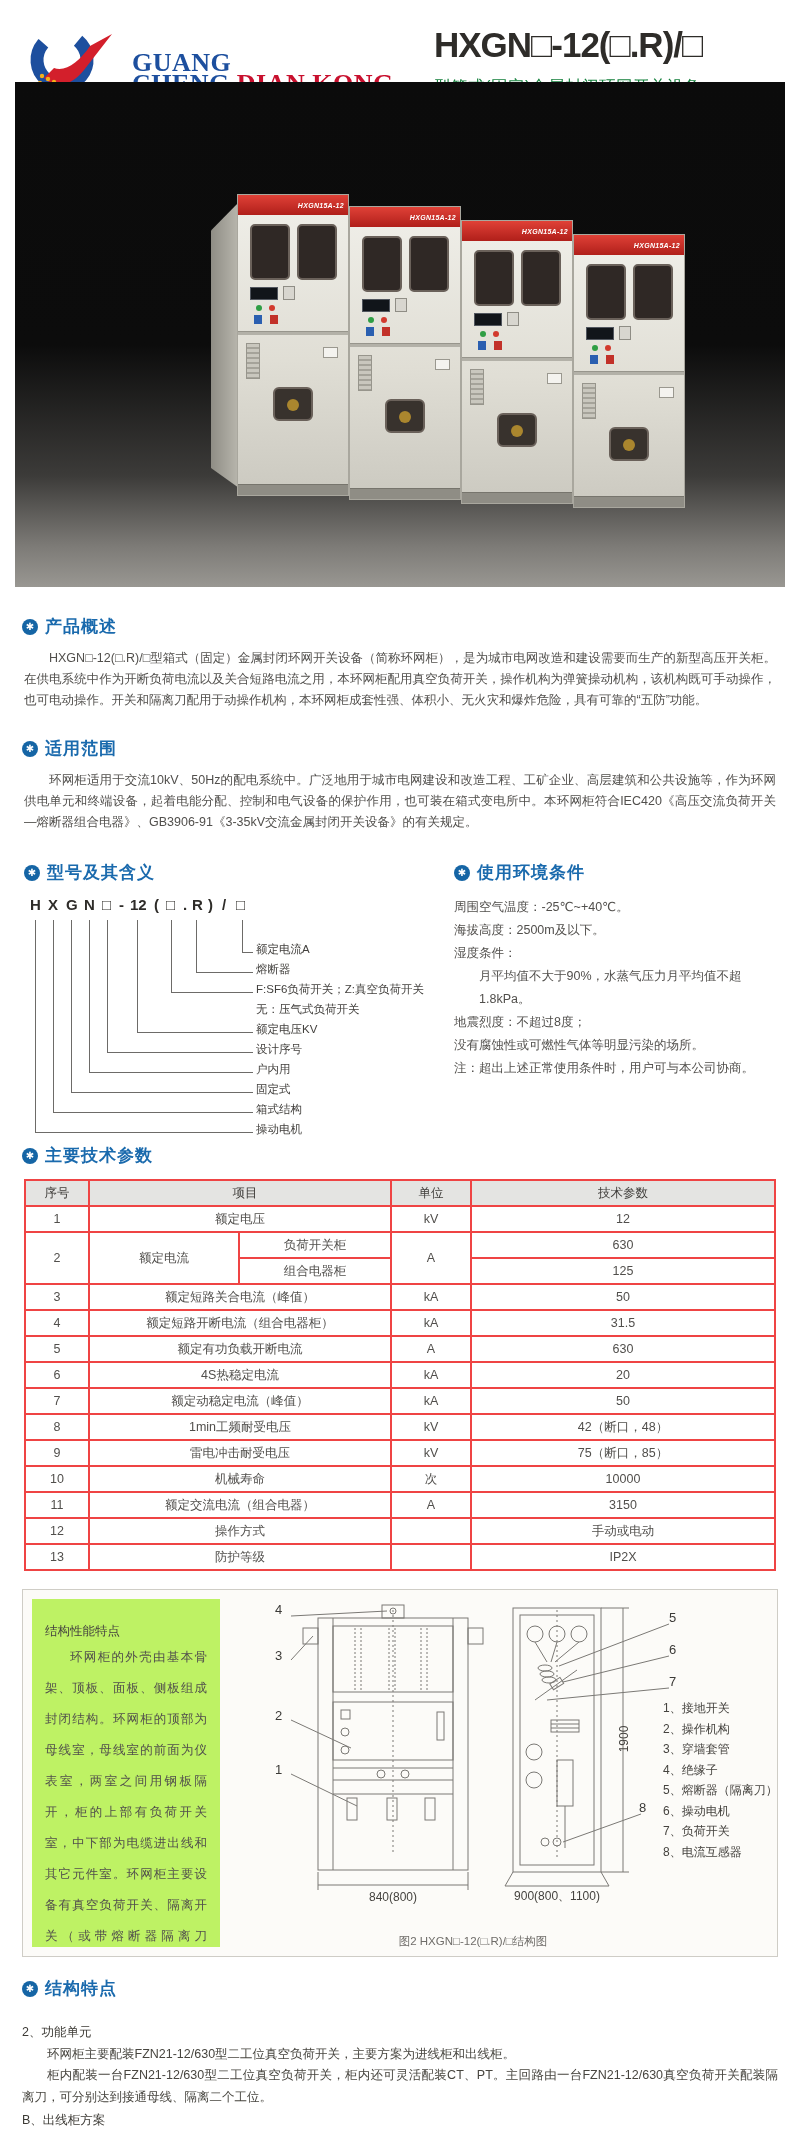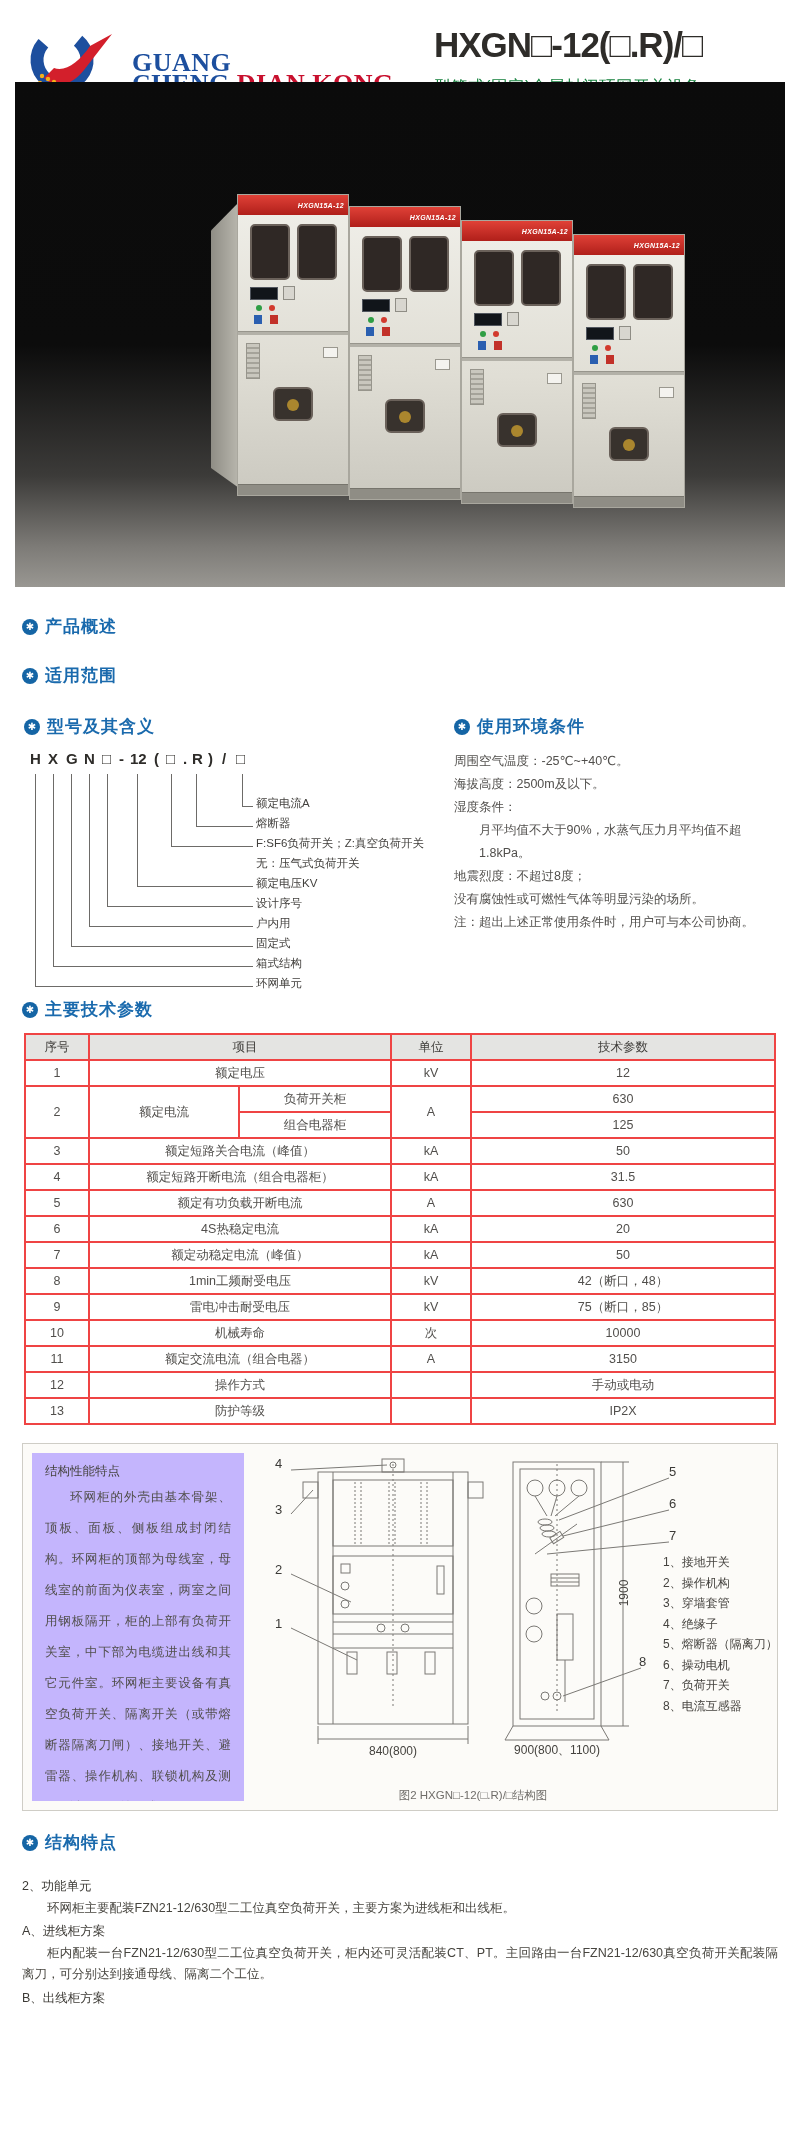--- a/index.html
+++ b/index.html
@@ -64,21 +64,21 @@
 
   
   .params{margin:30px 0 0 0;}
   table.tparams{width:752px;margin:12px auto 0 auto;border-collapse:collapse;font-size:12.5px;color:#514f4c;}
   table.tparams th,table.tparams td{border:2px solid #ef4444;height:22px;padding:1px 8px;text-align:center;font-weight:normal;}
   table.tparams thead th{background:#e4e4e2;color:#3f3d3a;}
   td.item{text-align:left;padding-left:18px;}
 
   
   .sbox{position:relative;margin:18px 22px 0 22px;height:368px;border:1px solid #cfcdc6;background:#fcfbf8;box-sizing:border-box;}
-  .stext{position:absolute;left:9px;top:9px;width:212px;bottom:9px;background:#c4b5fd;padding:10px 13px;box-sizing:border-box;overflow:hidden;}
+  .stext{position:absolute;left:9px;top:9px;width:188px;bottom:9px;background:#bef264;padding:24px 13px;box-sizing:border-box;overflow:hidden;}
   .stext-title{font-size:12.5px;color:#45433f;margin-bottom:2px;}
   .stext-body{font-size:12.5px;line-height:31px;text-align:justify;color:#514f4c;text-indent:2em;}
   .figwrap{position:absolute;}
   .fig1{left:240px;top:12px;width:230px;height:312px;}
   .fig2{left:478px;top:12px;width:300px;height:312px;}
   .callout{position:absolute;font-size:13px;color:#3b3a37;}
   .dimlab{position:absolute;font-size:12px;color:#45433f;text-align:center;}
   .dimv{transform:rotate(-90deg);transform-origin:center;}
   .legend{position:absolute;left:162px;top:96px;font-size:12px;line-height:20.5px;color:#45433f;white-space:nowrap;}
   .fig-caption{position:absolute;left:240px;bottom:7px;width:420px;text-align:center;font-size:11.5px;color:#6f6d69;}
@@ -246,27 +246,29 @@
           <div class="plinth"></div>
         </div>
     </div>
   </div>
 
   <div style="margin-top:28px;">
     <div class="sec-h">
       <span class="sec-icon">✱</span>
       <span class="sec-title">产品概述</span>
     </div>
+    <div class="body-text ind">HXGN□-12(□.R)/□型箱式（固定）金属封闭环网开关设备（简称环网柜），是为城市电网改造和建设需要而生产的新型高压开关柜。在供电系统中作为开断负荷电流以及关合短路电流之用，本环网柜配用真空负荷开关，操作机构为弹簧操动机构，该机构既可手动操作，也可电动操作。开关和隔离刀配用于动操作机构，本环网柜成套性强、体积小、无火灾和爆炸危险，具有可靠的“五防”功能。</div>
   </div>
 
   <div style="margin-top:26px;">
     <div class="sec-h">
       <span class="sec-icon">✱</span>
       <span class="sec-title">适用范围</span>
     </div>
+    <div class="body-text ind">环网柜适用于交流10kV、50Hz的配电系统中。广泛地用于城市电网建设和改造工程、工矿企业、高层建筑和公共设施等，作为环网供电单元和终端设备，起着电能分配、控制和电气设备的保护作用，也可装在箱式变电所中。本环网柜符合IEC420《高压交流负荷开关—熔断器组合电器》、GB3906-91《3-35kV交流金属封闭开关设备》的有关规定。</div>
   </div>
 
   <div class="twocol">
     <div class="col-l">
       <div class="sec-h" style="margin-left:0;">
         <span class="sec-icon">✱</span>
         <span class="sec-title">型号及其含义</span>
       </div>
       <div class="model-diag">
         <span class="tok" style="left:6px">H</span>
@@ -296,21 +298,21 @@
 
         <span class="m-label" style="top:46px">额定电流A</span>
         <span class="m-label" style="top:66px">熔断器</span>
         <span class="m-label" style="top:86px">F:SF6负荷开关；Z:真空负荷开关</span>
         <span class="m-label" style="top:106px">无：压气式负荷开关</span>
         <span class="m-label" style="top:126px">额定电压KV</span>
         <span class="m-label" style="top:146px">设计序号</span>
         <span class="m-label" style="top:166px">户内用</span>
         <span class="m-label" style="top:186px">固定式</span>
         <span class="m-label" style="top:206px">箱式结构</span>
-        <span class="m-label" style="top:226px">环网单元</span>
+        <span class="m-label" style="top:226px">操动电机</span>
       </div>
     </div>
 
     <div class="col-r">
       <div class="sec-h" style="margin-left:0;">
         <span class="sec-icon">✱</span>
         <span class="sec-title">使用环境条件</span>
       </div>
       <div class="env-lines">
         <div>周围空气温度：-25℃~+40℃。</div>
@@ -544,20 +546,19 @@
   </div>
 
   <div class="features-block" style="margin-top:20px;">
     <div class="sec-h">
       <span class="sec-icon">✱</span>
       <span class="sec-title">结构特点</span>
     </div>
     <div class="features">
       <div class="f-head">2、功能单元</div>
       <div class="f-para">环网柜主要配装FZN21-12/630型二工位真空负荷开关，主要方案为进线柜和出线柜。</div>
-      <div class="f-head">A、进线柜方案</div>
       <div class="f-para">柜内配装一台FZN21-12/630型二工位真空负荷开关，柜内还可灵活配装CT、PT。主回路由一台FZN21-12/630真空负荷开关配装隔离刀，可分别达到接通母线、隔离二个工位。</div>
       <div class="f-head">B、出线柜方案</div>
 
     </div>
   </div>
 
 </div>
 
 </body></html>

